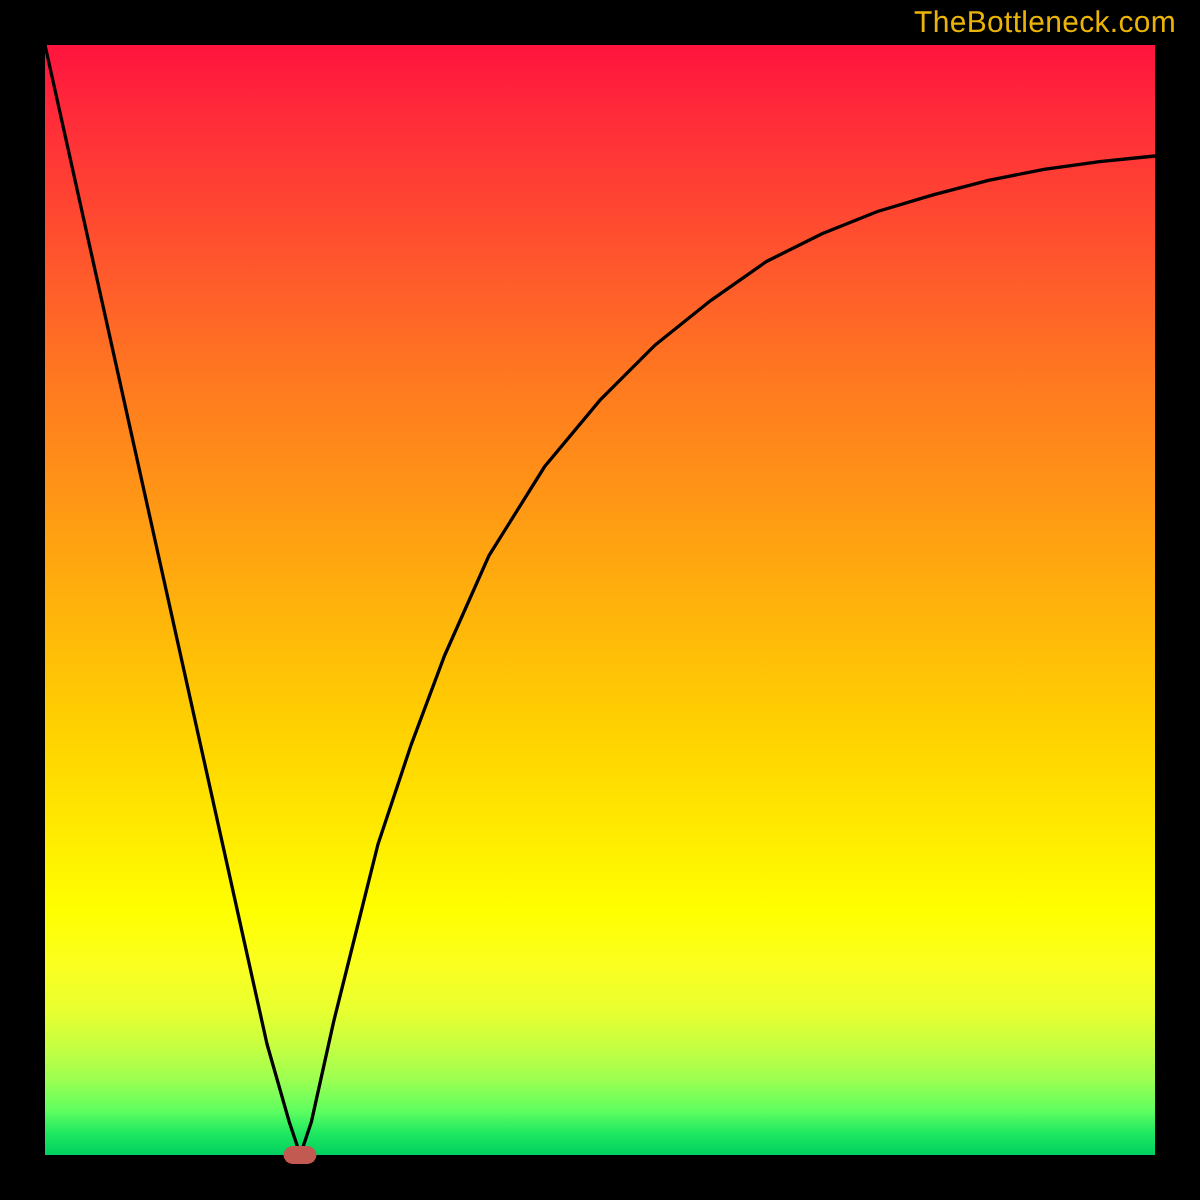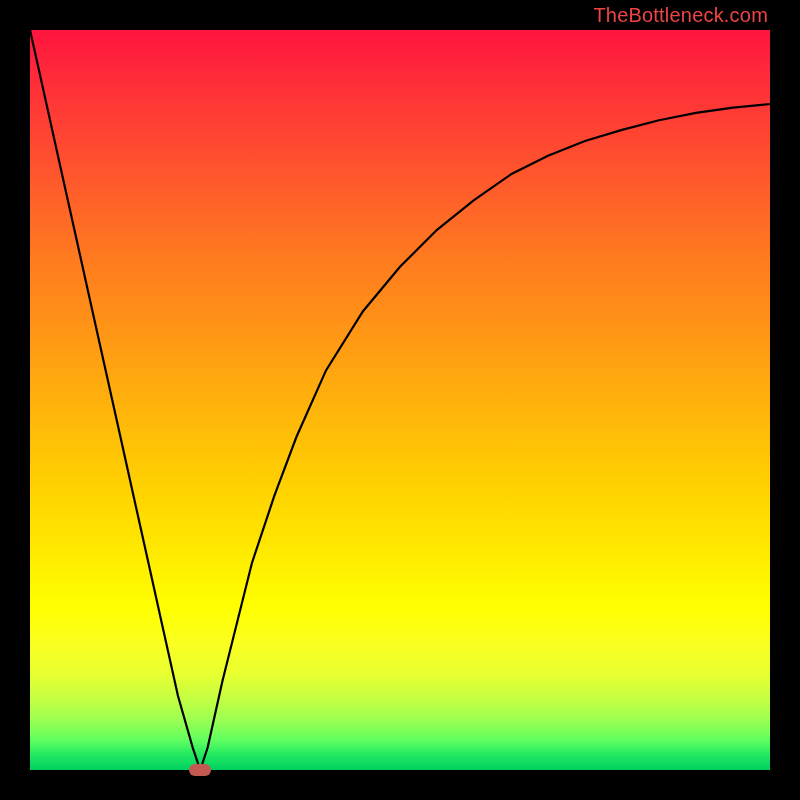--- a/index.html
+++ b/index.html
@@ -41,22 +41,22 @@
       #c8ff40 90%,
       #a0ff50 93%,
       #60ff60 96%,
       #20e860 98%,
       #00d060 100%
     );
   }
   .watermark {
     position: absolute;
     top: 4px;
-    right: 32px;
-    color: #ef4444;
+    right: 16px;
+    color: #eab308;
     font-size: 20px;
     letter-spacing: 0.2px;
     z-index: 10;
     text-align: right;
   }
   svg.curve {
     position: absolute;
     left: 0;
     top: 0;
     width: 740px;

